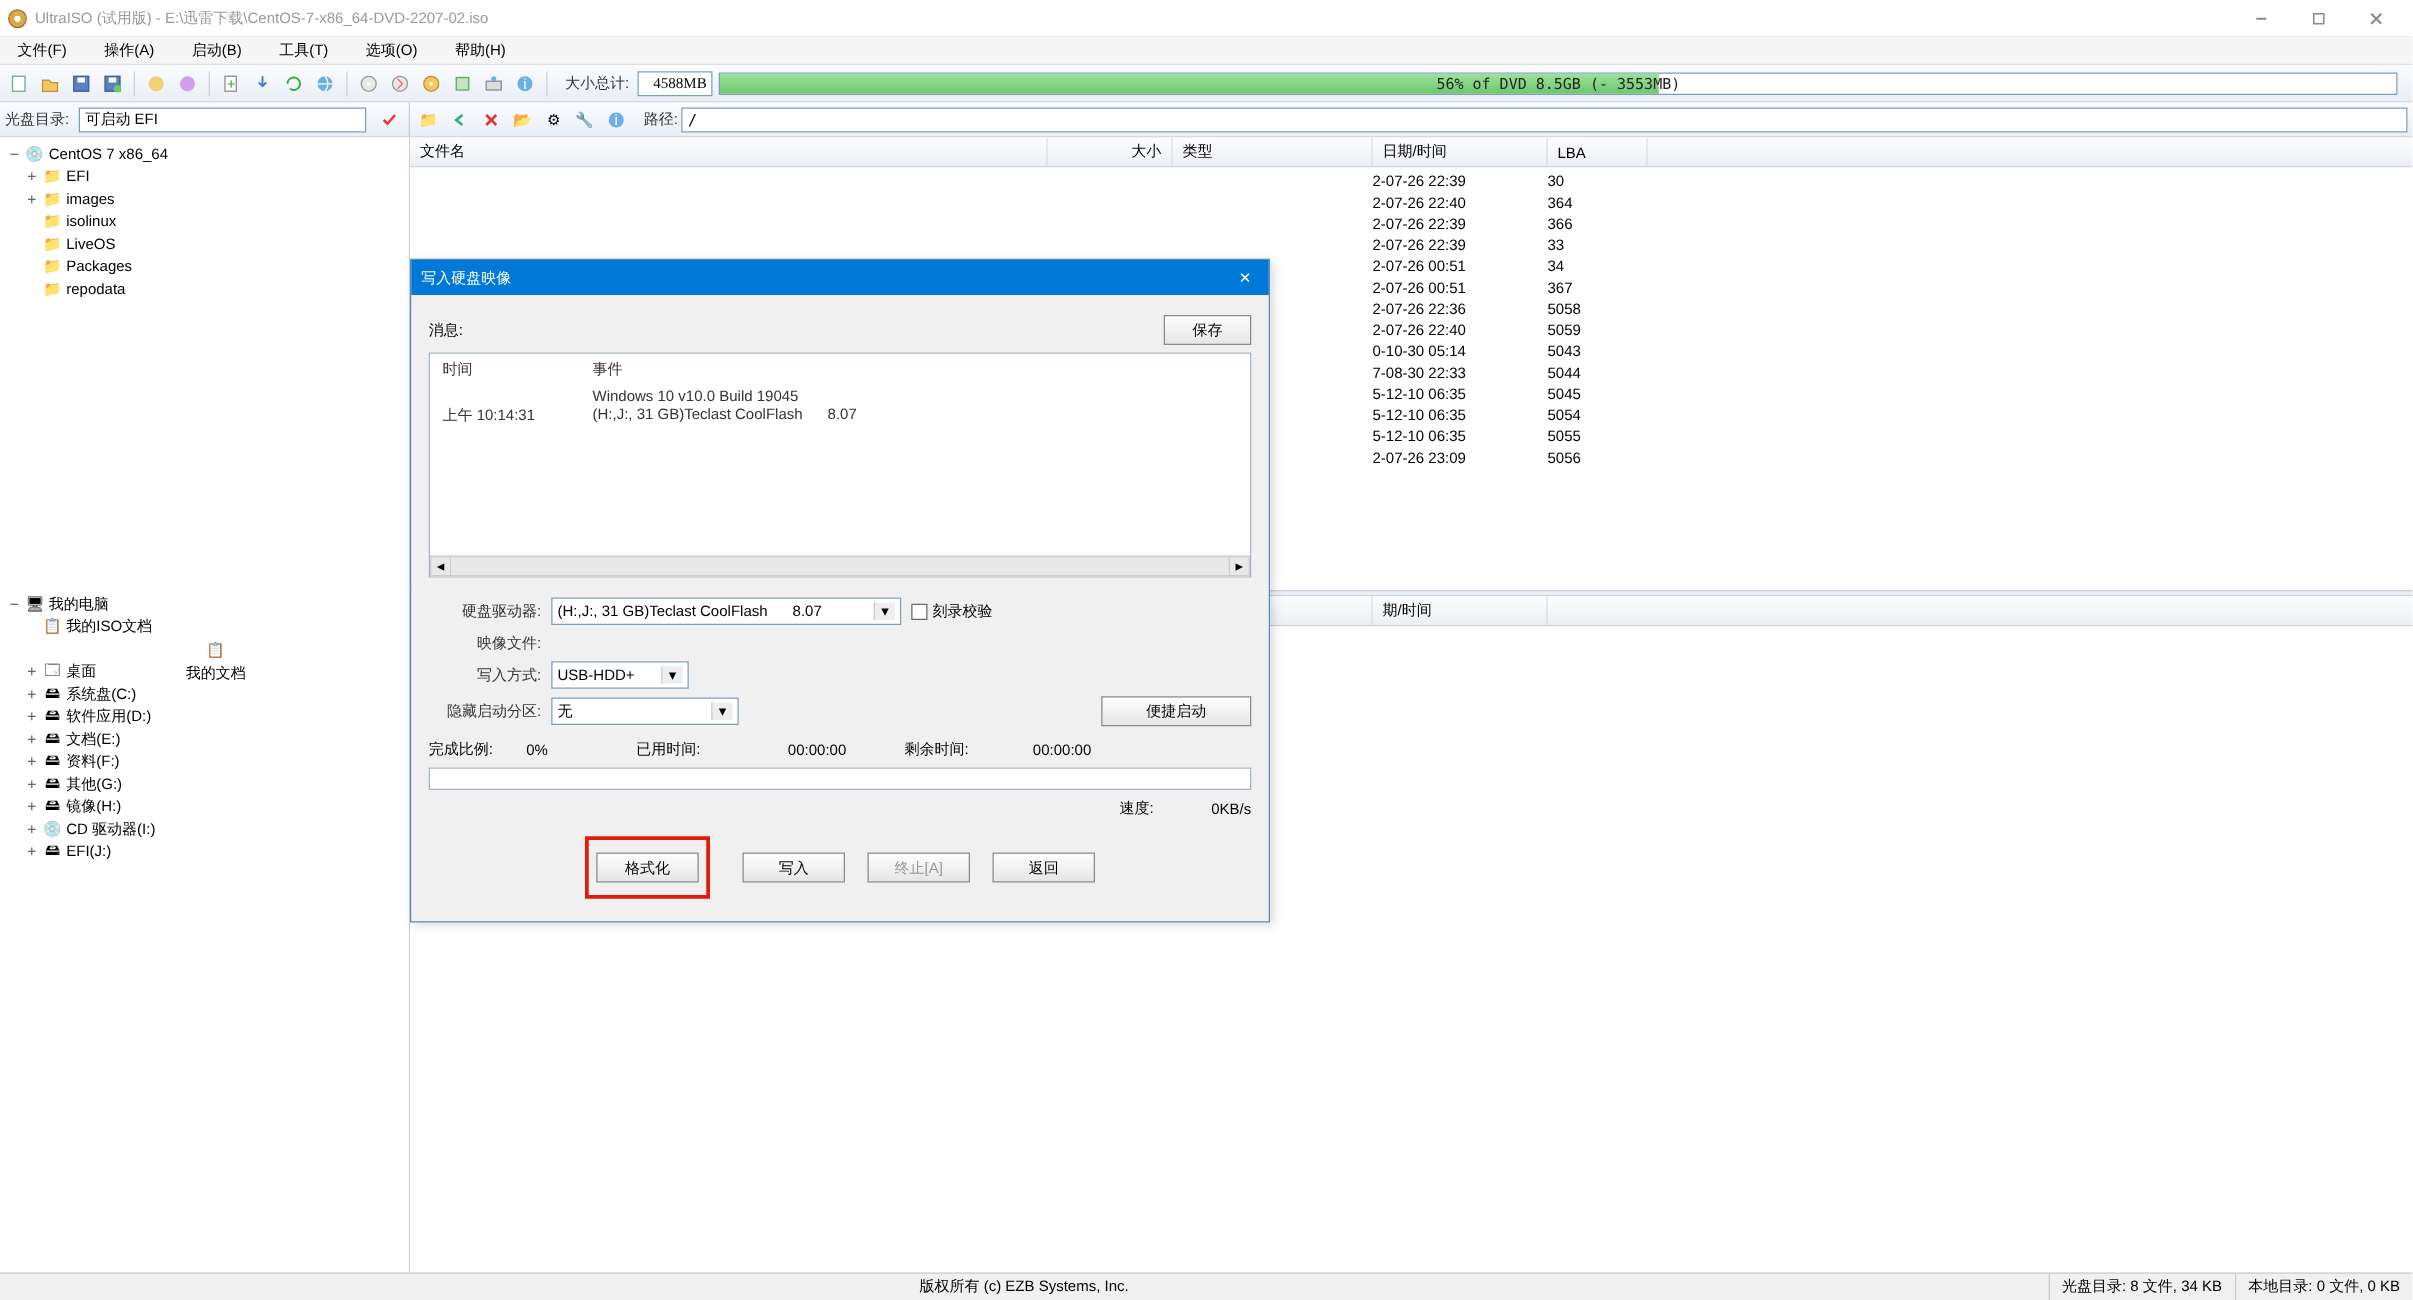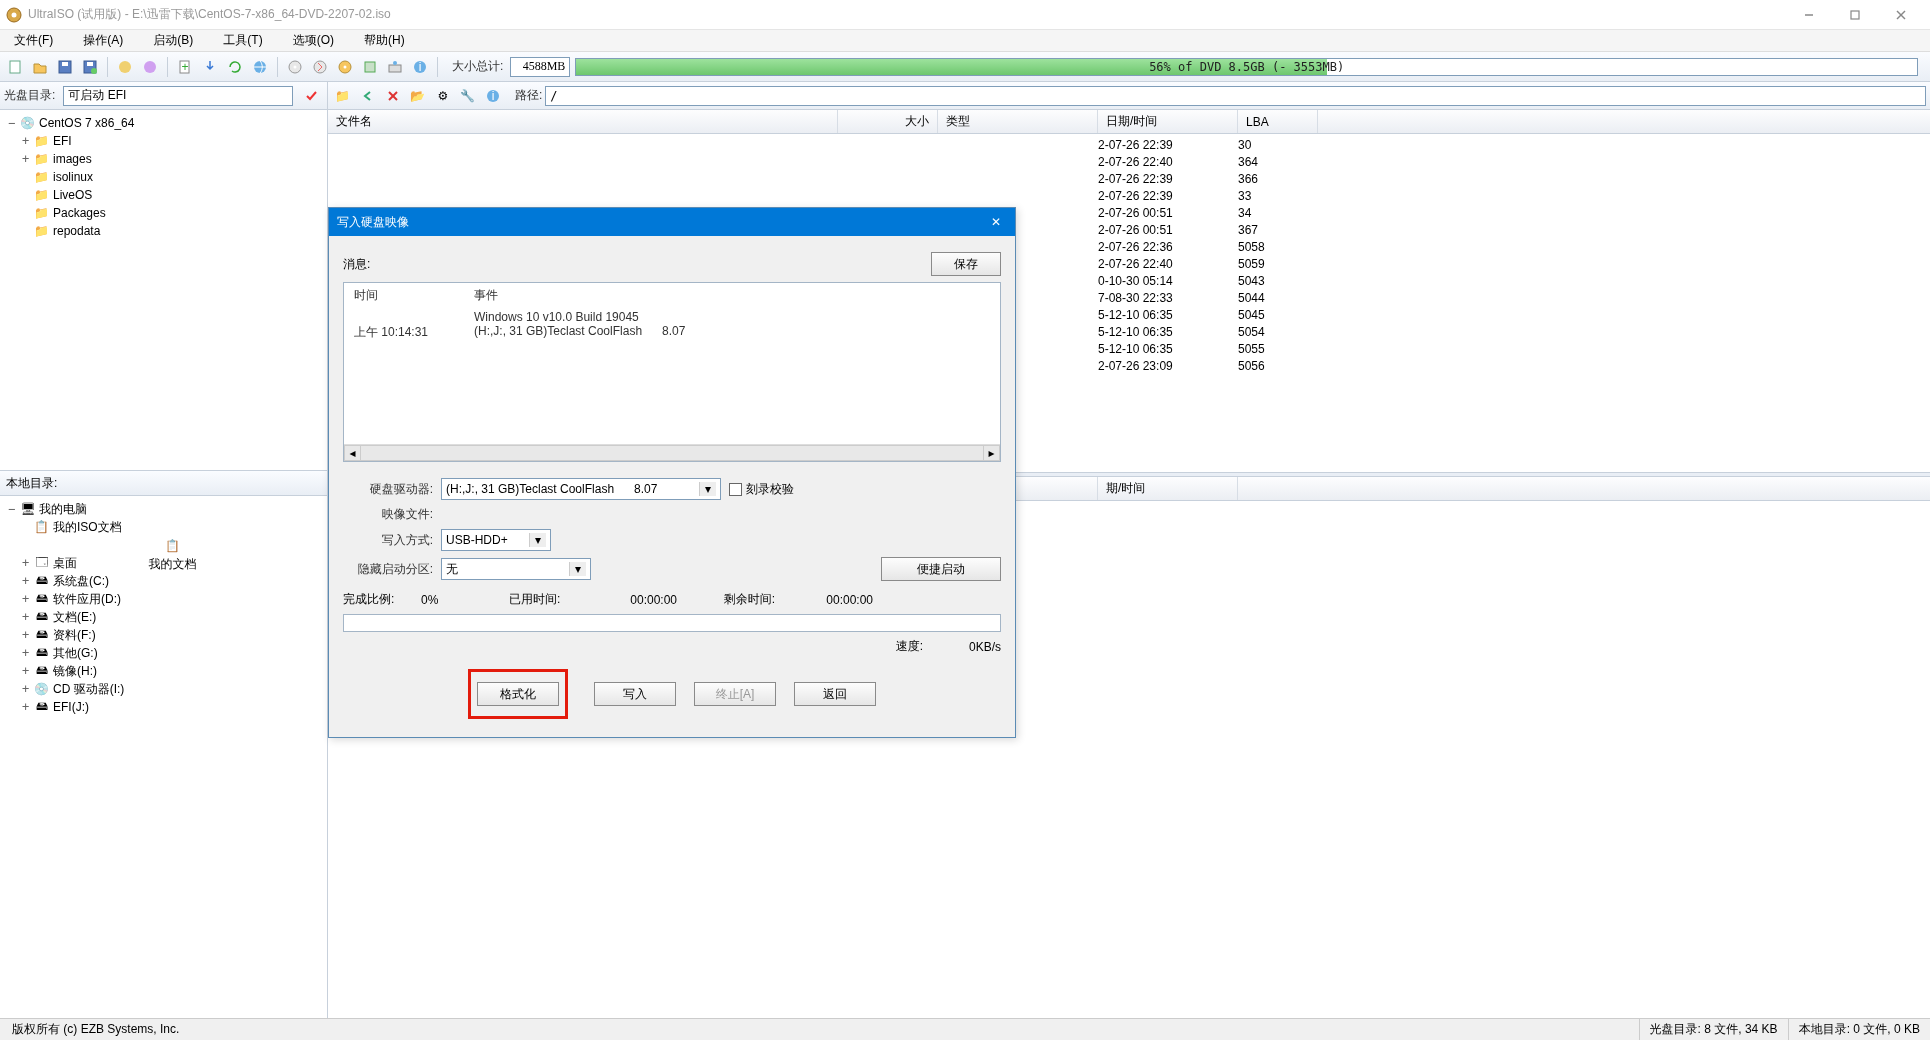--- a/index.html
+++ b/index.html
@@ -67,21 +67,21 @@
 .filelist .c5 { width:80px;}
 
 .split-h { height:5px; background:#e9eef5; border-top:1px solid #c7d0db; border-bottom:1px solid #c7d0db;}
 
 
 .lowhdr { height:24px; background:linear-gradient(#fdfdfe,#ebeef3); border-bottom:1px solid #c7d0db; display:flex;align-items:center;}
 .lowlist { flex:1; background:#fff;}
 
 
 .statusbar { position:absolute; left:0; right:0; bottom:0; height:22px; background:#f0f0f0; border-top:1px solid #ccc; display:flex; align-items:center; font-size:12px;}
-.statusbar .center { flex:1; padding-left:12px;}
+.statusbar .center { flex:1; text-align:center;}
 .statusbar .cell { padding:0 10px; border-left:1px solid #ccc; height:100%; display:flex;align-items:center;}
 
 
 .dialog { position:absolute; left:328px; top:163px; width:688px; background:#f0f0f0; border:1px solid #5b8bb4; box-shadow:2px 2px 8px rgba(0,0,0,.15); z-index:10;margin-top:44px;}
 .dlg-title { height:28px; background:#0078d7; color:#fff; display:flex;align-items:center; padding:0 8px;}
 .dlg-title .x { margin-left:auto; color:#fff; padding:0 6px;}
 .dlg-body { padding:10px 14px 18px 14px;}
 .dlg-row { display:flex; align-items:center; margin:6px 0; gap:8px;}
 .dlg-lbl { width:90px; text-align:right; color:#333;}
 .msgbox { border:1px solid #a4b5c6; background:#fff; height:180px; display:flex; flex-direction:column;}
@@ -319,23 +319,20 @@
       <div class="tree-row" style="padding-left:32px">
           <span class="ficon folder"></span>
           <span>Packages</span>
         </div>
       <div class="tree-row" style="padding-left:32px">
           <span class="ficon folder"></span>
           <span>repodata</span>
         </div>
     </div>
 
-    <div class="sect-hdr">
-      <span>本地目录:</span>
-    </div>
 
     <div class="tree">
       <div class="tree-row">
           <span class="exp">−</span>
           <span class="ficon pc-icon"></span>
           <span>我的电脑</span>
         </div>
       <div id="local-items">
           <div class="tree-row" style="padding-left: 18px;">
             <span class="exp"></span>

